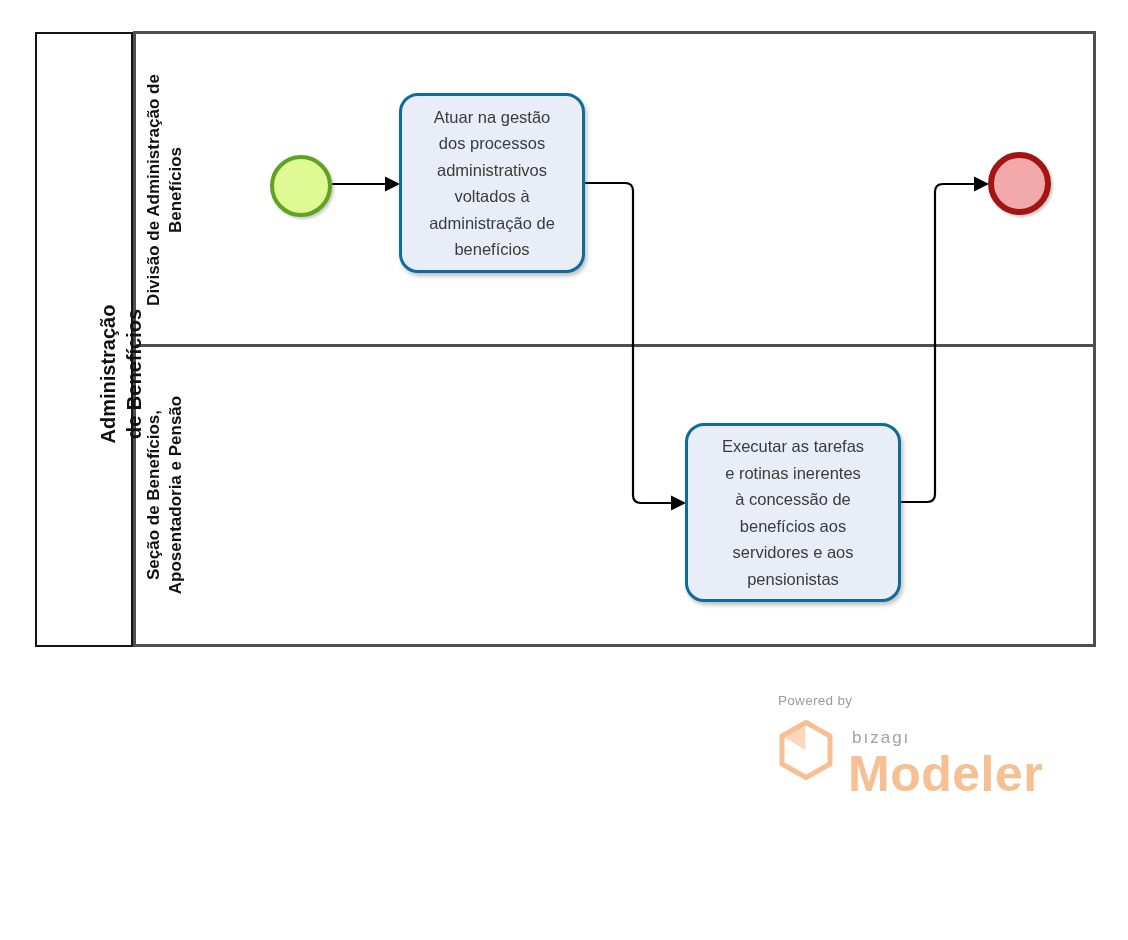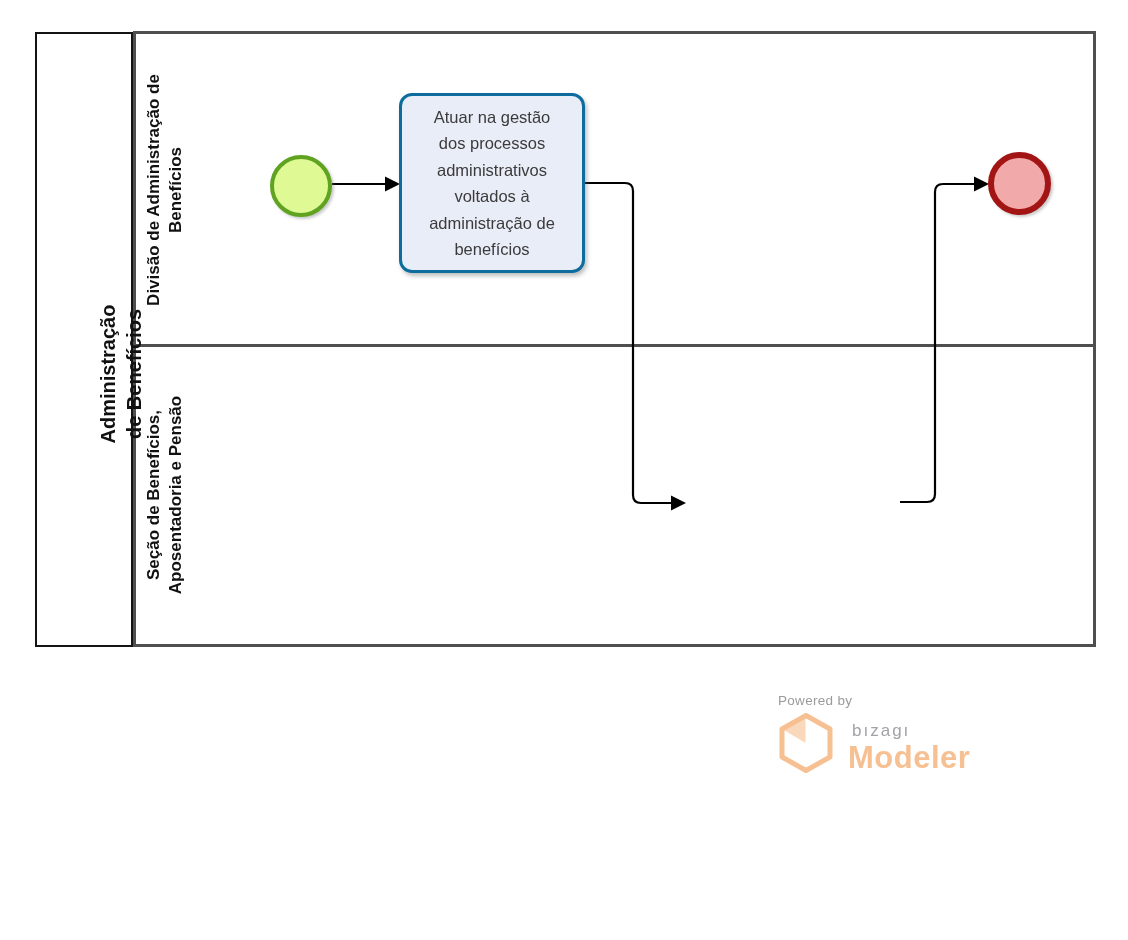--- a/index.html
+++ b/index.html
@@ -48,21 +48,21 @@
   .lane-title { font-size: 17px; }
   .lane-title-1 { left: 29px; top: 156px; }   
   .lane-title-2 { left: 29px; top: 148px; }
 
   
   .task {
     position: absolute;
     box-sizing: border-box;
     border: 3px solid var(--task-border, #0D6C9D);
     background: var(--task-fill, #E9EDF8);
-    border-radius: 13px;
+    border-radius: 19px;
     display: flex;
     align-items: center;
     justify-content: center;
     text-align: center;
     white-space: pre-line;
     font-size: 16.5px;
     line-height: 26.5px;
     color: #3b3b3b;
     box-shadow: 2px 3px 4px rgba(110,110,110,0.45);
     z-index: 4;
@@ -101,37 +101,37 @@
   }
   .flow { stroke: var(--flow-color, #000); stroke-width: 2.2; fill: none; }
   .arrow { fill: var(--flow-color, #000); stroke: none; }
 
   
   .branding { position: absolute; left: 778px; top: 693px; z-index: 2; }
   .powered-by {
     font-size: 13.5px;
     color: var(--brand-gray, #9B9B9B);
     letter-spacing: 0.3px;
-    margin-bottom: 2px;
+    margin-bottom: 9px;
   }
   .logo-row { display: flex; align-items: flex-start; }
   .hexagon { width: 56px; height: 62px; margin-top: 2px; }
   .hex-stroke { stroke: var(--brand-orange, #F7C092); stroke-width: 5; fill: none; stroke-linejoin: round; }
   .hex-flap { fill: var(--brand-orange, #F7C092); opacity: 0.62; }
   .logo-text { margin-left: 14px; }
   .bizagi-word {
     display: block;
     font-size: 17px;
     letter-spacing: 2px;
     color: #A2A2A7;
     margin: 11px 0 0 4px;
   }
   .modeler-word {
     display: block;
-    font-size: 31px;
+    font-size: 50px;
     font-weight: bold;
     line-height: 1.0;
     letter-spacing: 0.5px;
     color: var(--brand-orange, #F6BE8D);
     margin-top: 1px;
     text-align: right;
   }
 </style>
 </head>
 <body>
@@ -170,20 +170,26 @@
 
   <div class="event event-start"></div>
   <div class="event event-end"></div>
 
   <div class="task task-1">Atuar na gestão
 dos processos
 administrativos
 voltados à
 administração de
 benefícios</div>
+  <div class="task task-2">Executar as tarefas
+e rotinas inerentes
+à concessão de
+benefícios aos
+servidores e aos
+pensionistas</div>
 
   <div class="branding">
     <div class="powered-by">Powered by</div>
     <div class="logo-row">
       <svg class="hexagon" viewBox="0 0 56 62" xmlns="http://www.w3.org/2000/svg">
         <path class="hex-stroke" d="M28 3.5 L52 17 V45 L28 58.5 L4 45 V17 Z"></path>
         <path class="hex-flap" d="M5 17.5 L27.5 5 L27.5 31 Z"></path>
       </svg>
       <div class="logo-text">
         <span class="bizagi-word">bızagı</span>

